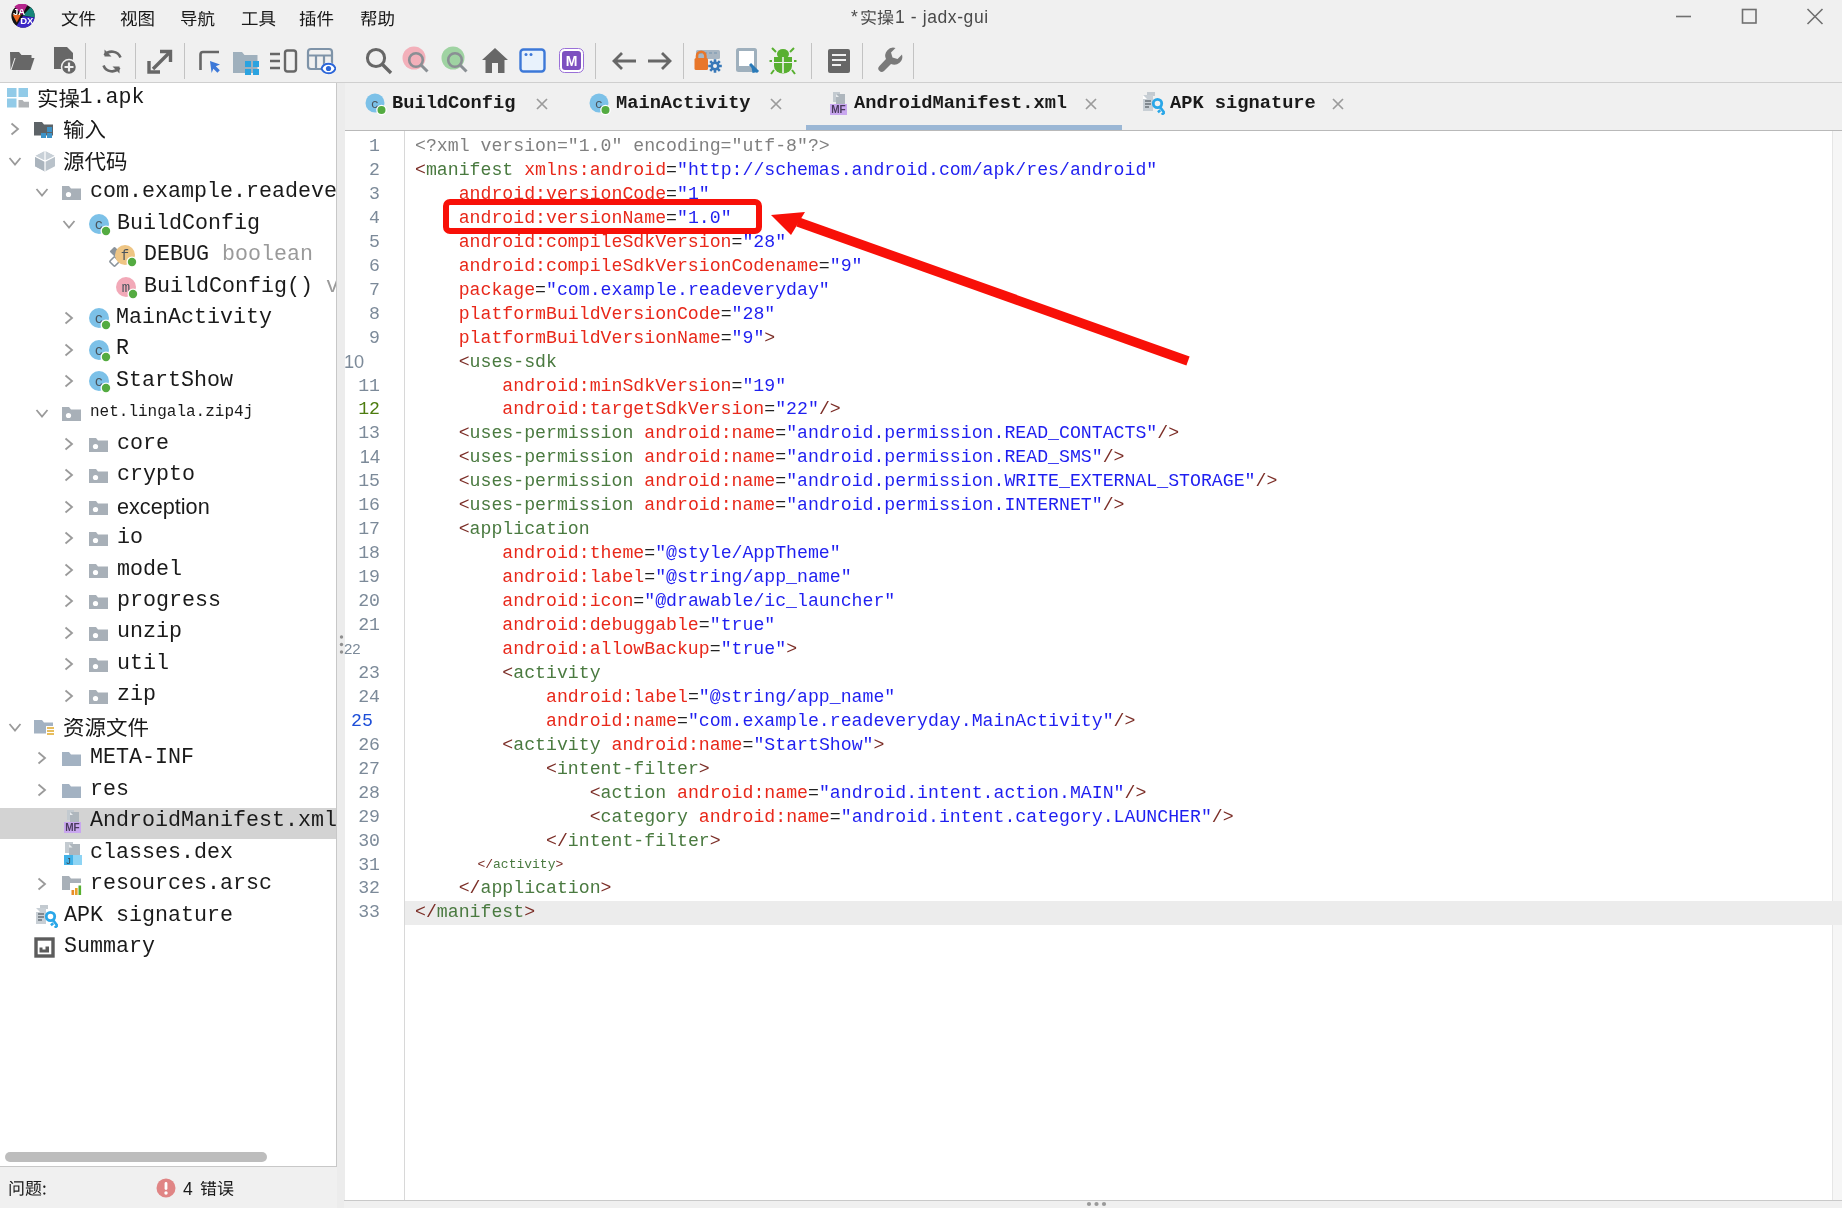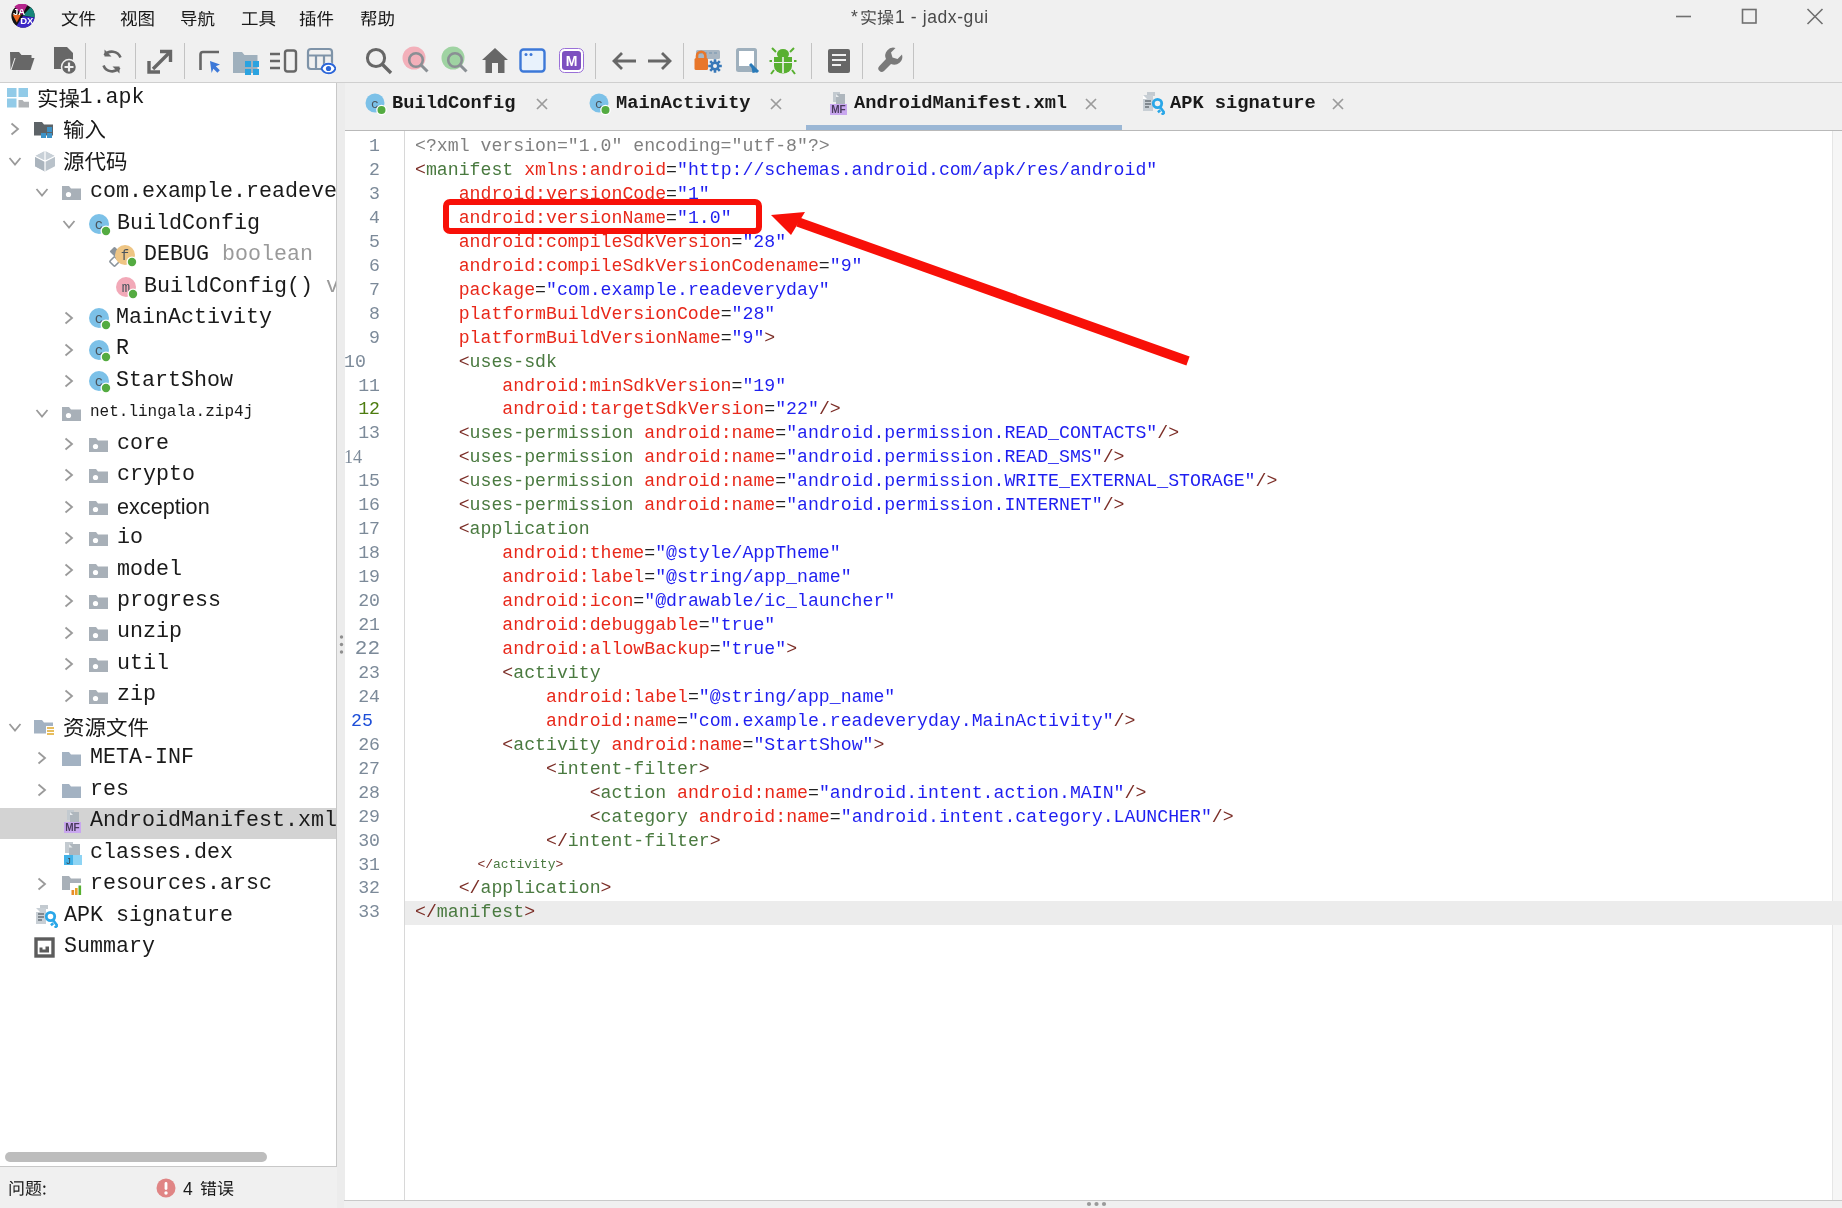--- a/index.html
+++ b/index.html
@@ -523,45 +523,45 @@
 <div style="position:absolute;left:344px;top:229.8px;width:36px;height:24px;line-height:24px;text-align:right;font-family:'Liberation Mono',monospace;font-size:18.2px;white-space:pre;color:#7c8a99">5</div>
 <div style="position:absolute;left:415px;top:229.8px;height:24px;line-height:24px;font-family:'Liberation Mono',monospace;font-size:18.2px;white-space:pre"><span style="color:#000">    </span><span style="color:#e8281a">android:compileSdkVersion</span><span style="color:#222222">=</span><span style="color:#1f1ff0">"28"</span></div>
 <div style="position:absolute;left:344px;top:253.8px;width:36px;height:24px;line-height:24px;text-align:right;font-family:'Liberation Mono',monospace;font-size:18.2px;white-space:pre;color:#7c8a99">6</div>
 <div style="position:absolute;left:415px;top:253.8px;height:24px;line-height:24px;font-family:'Liberation Mono',monospace;font-size:18.2px;white-space:pre"><span style="color:#000">    </span><span style="color:#e8281a">android:compileSdkVersionCodename</span><span style="color:#222222">=</span><span style="color:#1f1ff0">"9"</span></div>
 <div style="position:absolute;left:344px;top:277.7px;width:36px;height:24px;line-height:24px;text-align:right;font-family:'Liberation Mono',monospace;font-size:18.2px;white-space:pre;color:#7c8a99">7</div>
 <div style="position:absolute;left:415px;top:277.7px;height:24px;line-height:24px;font-family:'Liberation Mono',monospace;font-size:18.2px;white-space:pre"><span style="color:#000">    </span><span style="color:#e8281a">package</span><span style="color:#222222">=</span><span style="color:#1f1ff0">"com.example.readeveryday"</span></div>
 <div style="position:absolute;left:344px;top:301.6px;width:36px;height:24px;line-height:24px;text-align:right;font-family:'Liberation Mono',monospace;font-size:18.2px;white-space:pre;color:#7c8a99">8</div>
 <div style="position:absolute;left:415px;top:301.6px;height:24px;line-height:24px;font-family:'Liberation Mono',monospace;font-size:18.2px;white-space:pre"><span style="color:#000">    </span><span style="color:#e8281a">platformBuildVersionCode</span><span style="color:#222222">=</span><span style="color:#1f1ff0">"28"</span></div>
 <div style="position:absolute;left:344px;top:325.6px;width:36px;height:24px;line-height:24px;text-align:right;font-family:'Liberation Mono',monospace;font-size:18.2px;white-space:pre;color:#7c8a99">9</div>
 <div style="position:absolute;left:415px;top:325.6px;height:24px;line-height:24px;font-family:'Liberation Mono',monospace;font-size:18.2px;white-space:pre"><span style="color:#000">    </span><span style="color:#e8281a">platformBuildVersionName</span><span style="color:#222222">=</span><span style="color:#1f1ff0">"9"</span><span style="color:#7b2d26">&gt;</span></div>
-<div style="position:absolute;left:344px;top:349.5px;width:36px;height:24px;line-height:24px;text-align:left;font-family:Liberation Mono, monospace;font-size:18.2px;white-space:pre;color:#7c8a99">10</div>
+<div style="position:absolute;left:336px;top:349.5px;width:36px;height:24px;line-height:24px;text-align:center;font-family:Liberation Sans, sans-serif;font-size:18.2px;white-space:pre;color:#7c8a99">10</div>
 <div style="position:absolute;left:415px;top:349.5px;height:24px;line-height:24px;font-family:'Liberation Mono',monospace;font-size:18.2px;white-space:pre"><span style="color:#000">    </span><span style="color:#7b2d26">&lt;</span><span style="color:#4a7a40">uses-sdk</span></div>
 <div style="position:absolute;left:344px;top:373.5px;width:36px;height:24px;line-height:24px;text-align:right;font-family:'Liberation Mono',monospace;font-size:18.2px;white-space:pre;color:#7c8a99">11</div>
 <div style="position:absolute;left:415px;top:373.5px;height:24px;line-height:24px;font-family:'Liberation Mono',monospace;font-size:18.2px;white-space:pre"><span style="color:#000">        </span><span style="color:#e8281a">android:minSdkVersion</span><span style="color:#222222">=</span><span style="color:#1f1ff0">"19"</span></div>
 <div style="position:absolute;left:344px;top:397.4px;width:36px;height:24px;line-height:24px;text-align:right;font-family:'Liberation Mono',monospace;font-size:18.2px;white-space:pre;color:#4d7c0f">12</div>
 <div style="position:absolute;left:415px;top:397.4px;height:24px;line-height:24px;font-family:'Liberation Mono',monospace;font-size:18.2px;white-space:pre"><span style="color:#000">        </span><span style="color:#e8281a">android:targetSdkVersion</span><span style="color:#222222">=</span><span style="color:#1f1ff0">"22"</span><span style="color:#7b2d26">/&gt;</span></div>
 <div style="position:absolute;left:344px;top:421.4px;width:36px;height:24px;line-height:24px;text-align:right;font-family:'Liberation Mono',monospace;font-size:18.2px;white-space:pre;color:#7c8a99">13</div>
 <div style="position:absolute;left:415px;top:421.4px;height:24px;line-height:24px;font-family:'Liberation Mono',monospace;font-size:18.2px;white-space:pre"><span style="color:#000">    </span><span style="color:#7b2d26">&lt;</span><span style="color:#4a7a40">uses-permission</span><span style="color:#000"> </span><span style="color:#e8281a">android:name</span><span style="color:#222222">=</span><span style="color:#1f1ff0">"android.permission.READ_CONTACTS"</span><span style="color:#7b2d26">/&gt;</span></div>
-<div style="position:absolute;left:344px;top:445.3px;width:36px;height:24px;line-height:24px;font-family:Liberation Serif, serif;font-size:18.2px;white-space:pre;color:#7c8a99">14</div>
+<div style="position:absolute;left:344px;top:445.3px;width:36px;height:24px;line-height:24px;text-align:right;font-family:Liberation Sans, sans-serif;font-size:18.2px;white-space:pre;color:#7c8a99">14</div>
 <div style="position:absolute;left:415px;top:445.3px;height:24px;line-height:24px;font-family:'Liberation Mono',monospace;font-size:18.2px;white-space:pre"><span style="color:#000">    </span><span style="color:#7b2d26">&lt;</span><span style="color:#4a7a40">uses-permission</span><span style="color:#000"> </span><span style="color:#e8281a">android:name</span><span style="color:#222222">=</span><span style="color:#1f1ff0">"android.permission.READ_SMS"</span><span style="color:#7b2d26">/&gt;</span></div>
 <div style="position:absolute;left:344px;top:469.3px;width:36px;height:24px;line-height:24px;text-align:right;font-family:'Liberation Mono',monospace;font-size:18.2px;white-space:pre;color:#7c8a99">15</div>
 <div style="position:absolute;left:415px;top:469.3px;height:24px;line-height:24px;font-family:'Liberation Mono',monospace;font-size:18.2px;white-space:pre"><span style="color:#000">    </span><span style="color:#7b2d26">&lt;</span><span style="color:#4a7a40">uses-permission</span><span style="color:#000"> </span><span style="color:#e8281a">android:name</span><span style="color:#222222">=</span><span style="color:#1f1ff0">"android.permission.WRITE_EXTERNAL_STORAGE"</span><span style="color:#7b2d26">/&gt;</span></div>
 <div style="position:absolute;left:344px;top:493.2px;width:36px;height:24px;line-height:24px;text-align:right;font-family:'Liberation Mono',monospace;font-size:18.2px;white-space:pre;color:#7c8a99">16</div>
 <div style="position:absolute;left:415px;top:493.2px;height:24px;line-height:24px;font-family:'Liberation Mono',monospace;font-size:18.2px;white-space:pre"><span style="color:#000">    </span><span style="color:#7b2d26">&lt;</span><span style="color:#4a7a40">uses-permission</span><span style="color:#000"> </span><span style="color:#e8281a">android:name</span><span style="color:#222222">=</span><span style="color:#1f1ff0">"android.permission.INTERNET"</span><span style="color:#7b2d26">/&gt;</span></div>
 <div style="position:absolute;left:344px;top:517.2px;width:36px;height:24px;line-height:24px;text-align:right;font-family:'Liberation Mono',monospace;font-size:18.2px;white-space:pre;color:#7c8a99">17</div>
 <div style="position:absolute;left:415px;top:517.2px;height:24px;line-height:24px;font-family:'Liberation Mono',monospace;font-size:18.2px;white-space:pre"><span style="color:#000">    </span><span style="color:#7b2d26">&lt;</span><span style="color:#4a7a40">application</span></div>
 <div style="position:absolute;left:344px;top:541.1px;width:36px;height:24px;line-height:24px;text-align:right;font-family:'Liberation Mono',monospace;font-size:18.2px;white-space:pre;color:#7c8a99">18</div>
 <div style="position:absolute;left:415px;top:541.1px;height:24px;line-height:24px;font-family:'Liberation Mono',monospace;font-size:18.2px;white-space:pre"><span style="color:#000">        </span><span style="color:#e8281a">android:theme</span><span style="color:#222222">=</span><span style="color:#1f1ff0">"@style/AppTheme"</span></div>
 <div style="position:absolute;left:344px;top:565.1px;width:36px;height:24px;line-height:24px;text-align:right;font-family:'Liberation Mono',monospace;font-size:18.2px;white-space:pre;color:#7c8a99">19</div>
 <div style="position:absolute;left:415px;top:565.1px;height:24px;line-height:24px;font-family:'Liberation Mono',monospace;font-size:18.2px;white-space:pre"><span style="color:#000">        </span><span style="color:#e8281a">android:label</span><span style="color:#222222">=</span><span style="color:#1f1ff0">"@string/app_name"</span></div>
 <div style="position:absolute;left:344px;top:589.0px;width:36px;height:24px;line-height:24px;text-align:right;font-family:'Liberation Mono',monospace;font-size:18.2px;white-space:pre;color:#7c8a99">20</div>
 <div style="position:absolute;left:415px;top:589.0px;height:24px;line-height:24px;font-family:'Liberation Mono',monospace;font-size:18.2px;white-space:pre"><span style="color:#000">        </span><span style="color:#e8281a">android:icon</span><span style="color:#222222">=</span><span style="color:#1f1ff0">"@drawable/ic_launcher"</span></div>
 <div style="position:absolute;left:344px;top:613.0px;width:36px;height:24px;line-height:24px;text-align:right;font-family:'Liberation Mono',monospace;font-size:18.2px;white-space:pre;color:#7c8a99">21</div>
 <div style="position:absolute;left:415px;top:613.0px;height:24px;line-height:24px;font-family:'Liberation Mono',monospace;font-size:18.2px;white-space:pre"><span style="color:#000">        </span><span style="color:#e8281a">android:debuggable</span><span style="color:#222222">=</span><span style="color:#1f1ff0">"true"</span></div>
-<div style="position:absolute;left:344px;top:637.0px;width:36px;height:24px;line-height:24px;text-align:right;font-family:Liberation Mono, monospace;font-size:21px;white-space:pre;color:#7c8a99">22</div>
+<div style="position:absolute;left:344px;top:637.0px;width:36px;height:24px;line-height:24px;font-family:Liberation Sans, sans-serif;font-size:15px;white-space:pre;color:#7c8a99">22</div>
 <div style="position:absolute;left:415px;top:637.0px;height:24px;line-height:24px;font-family:'Liberation Mono',monospace;font-size:18.2px;white-space:pre"><span style="color:#000">        </span><span style="color:#e8281a">android:allowBackup</span><span style="color:#222222">=</span><span style="color:#1f1ff0">"true"</span><span style="color:#7b2d26">&gt;</span></div>
 <div style="position:absolute;left:344px;top:660.9px;width:36px;height:24px;line-height:24px;text-align:right;font-family:'Liberation Mono',monospace;font-size:18.2px;white-space:pre;color:#7c8a99">23</div>
 <div style="position:absolute;left:415px;top:660.9px;height:24px;line-height:24px;font-family:'Liberation Mono',monospace;font-size:18.2px;white-space:pre"><span style="color:#000">        </span><span style="color:#7b2d26">&lt;</span><span style="color:#4a7a40">activity</span></div>
 <div style="position:absolute;left:344px;top:684.9px;width:36px;height:24px;line-height:24px;text-align:right;font-family:'Liberation Mono',monospace;font-size:18.2px;white-space:pre;color:#7c8a99">24</div>
 <div style="position:absolute;left:415px;top:684.9px;height:24px;line-height:24px;font-family:'Liberation Mono',monospace;font-size:18.2px;white-space:pre"><span style="color:#000">            </span><span style="color:#e8281a">android:label</span><span style="color:#222222">=</span><span style="color:#1f1ff0">"@string/app_name"</span></div>
 <div style="position:absolute;left:344px;top:708.8px;width:36px;height:24px;line-height:24px;text-align:center;font-family:'Liberation Mono',monospace;font-size:18.2px;white-space:pre;color:#1d4ed8">25</div>
 <div style="position:absolute;left:415px;top:708.8px;height:24px;line-height:24px;font-family:'Liberation Mono',monospace;font-size:18.2px;white-space:pre"><span style="color:#000">            </span><span style="color:#e8281a">android:name</span><span style="color:#222222">=</span><span style="color:#1f1ff0">"com.example.readeveryday.MainActivity"</span><span style="color:#7b2d26">/&gt;</span></div>
 <div style="position:absolute;left:344px;top:732.8px;width:36px;height:24px;line-height:24px;text-align:right;font-family:'Liberation Mono',monospace;font-size:18.2px;white-space:pre;color:#7c8a99">26</div>
 <div style="position:absolute;left:415px;top:732.8px;height:24px;line-height:24px;font-family:'Liberation Mono',monospace;font-size:18.2px;white-space:pre"><span style="color:#000">        </span><span style="color:#7b2d26">&lt;</span><span style="color:#4a7a40">activity</span><span style="color:#000"> </span><span style="color:#e8281a">android:name</span><span style="color:#222222">=</span><span style="color:#1f1ff0">"StartShow"</span><span style="color:#7b2d26">&gt;</span></div>
 <div style="position:absolute;left:344px;top:756.7px;width:36px;height:24px;line-height:24px;text-align:right;font-family:'Liberation Mono',monospace;font-size:18.2px;white-space:pre;color:#7c8a99">27</div>

